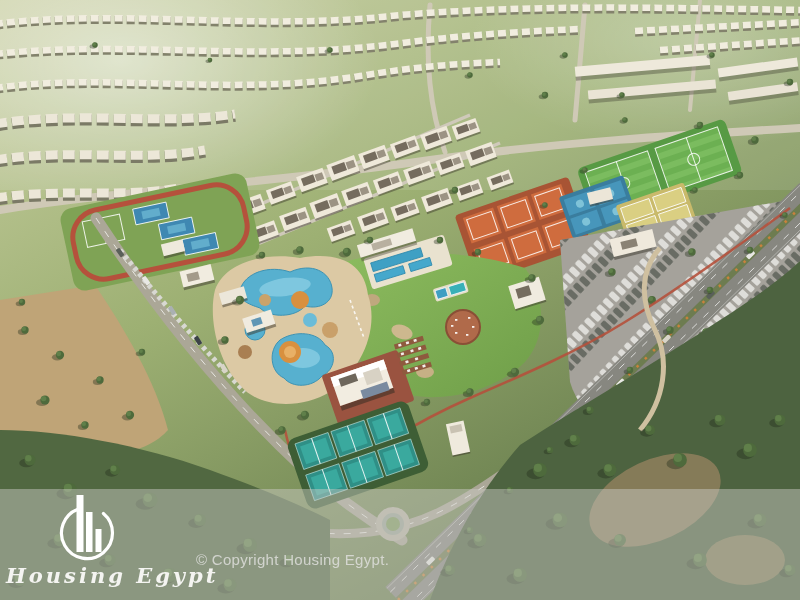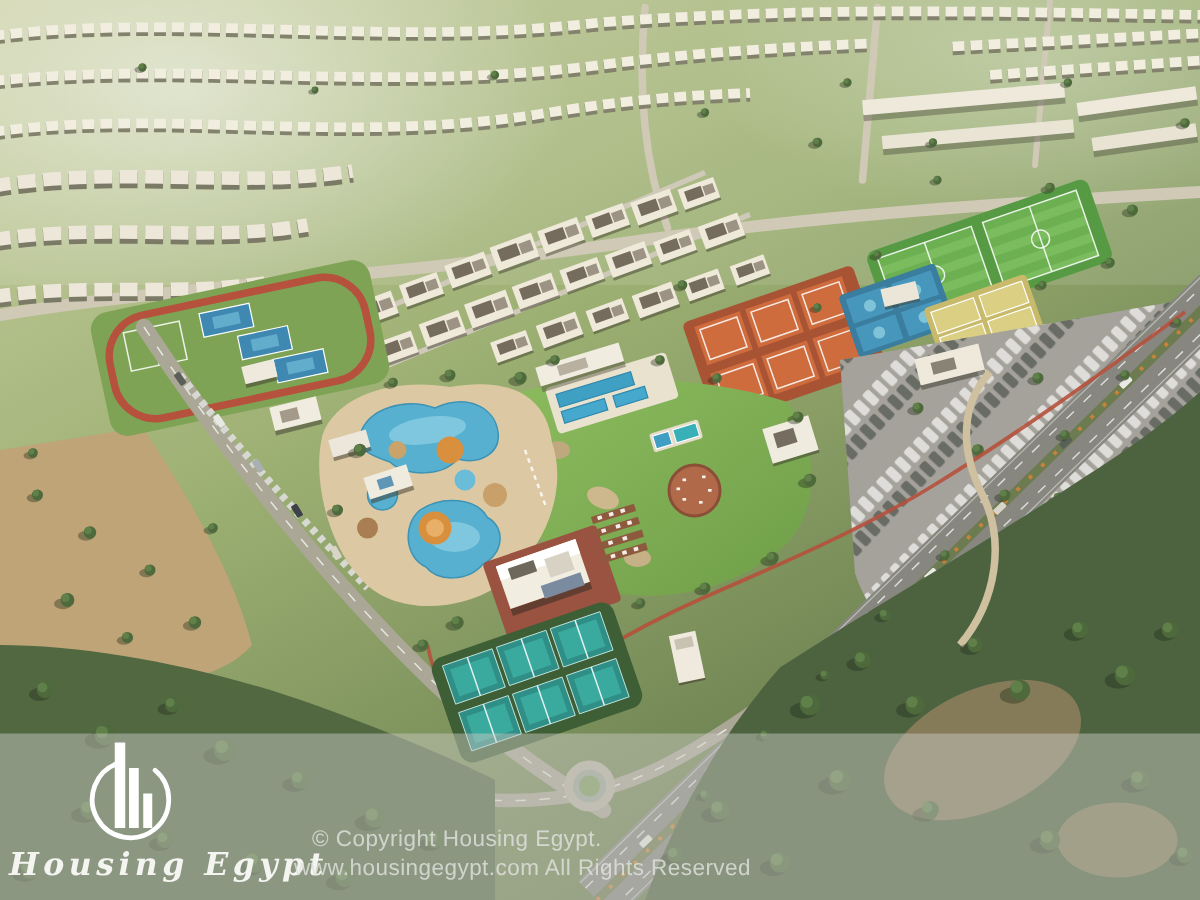--- a/index.html
+++ b/index.html
@@ -17,21 +17,21 @@
   .courtLine{stroke:#ffffff;stroke-width:1;fill:none;opacity:.85;}
   
   .overlay-bar{position:absolute;left:0;top:489px;width:800px;height:111px;
                background:rgba(203,202,196,0.48);}
   .brand-logo{position:absolute;left:56px;top:-1px;width:62px;height:74px;}
   .brand-script{position:absolute;left:6px;top:74px;width:168px;text-align:center;
                 font-family:"DejaVu Serif", serif;font-style:italic;font-weight:bold;
                 font-size:21px;letter-spacing:3px;color:#f4f4f1;white-space:nowrap;}
   .copyright{position:absolute;left:196px;top:62px;color:rgba(225,225,222,0.82);
              font-size:15px;line-height:18.5px;letter-spacing:.3px;}
-  .copyright .l1{margin-left:12px;}
+  .copyright .l1{margin-left:0;}
 </style>
 </head>
 <body>
 
 <div class="stage">
 <svg class="scene" width="800" height="600" viewBox="0 0 800 600">
   <defs>
     <linearGradient id="bg" x1="0" y1="0" x2="0.7" y2="1">
       <stop offset="0" stop-color="#c9cfa2"></stop>
       <stop offset="0.45" stop-color="#9db073"></stop>
@@ -522,16 +522,15 @@
 <div class="overlay-bar">
   <svg class="brand-logo" width="62" height="74" viewBox="0 0 62 74">
     <path d="M47.4,25.5 A25.5,25.5 0 1 1 22.7,20.9" fill="none" stroke="#ffffff" stroke-width="3.2" stroke-linecap="round"></path>
     <rect x="20.5" y="7" width="7" height="57" fill="#ffffff"></rect>
     <rect x="30" y="24" width="6.5" height="40" fill="#ffffff"></rect>
     <rect x="39.5" y="41" width="6" height="23" fill="#ffffff"></rect>
   </svg>
   <div class="brand-script">Housing Egypt</div>
   <div class="copyright">
     <div class="l1">© Copyright Housing Egypt.</div>
-    <div class="l2">www.housingegypt.com All Rights Reserved</div>
   </div>
 </div>
 </div>
 
 </body></html>

